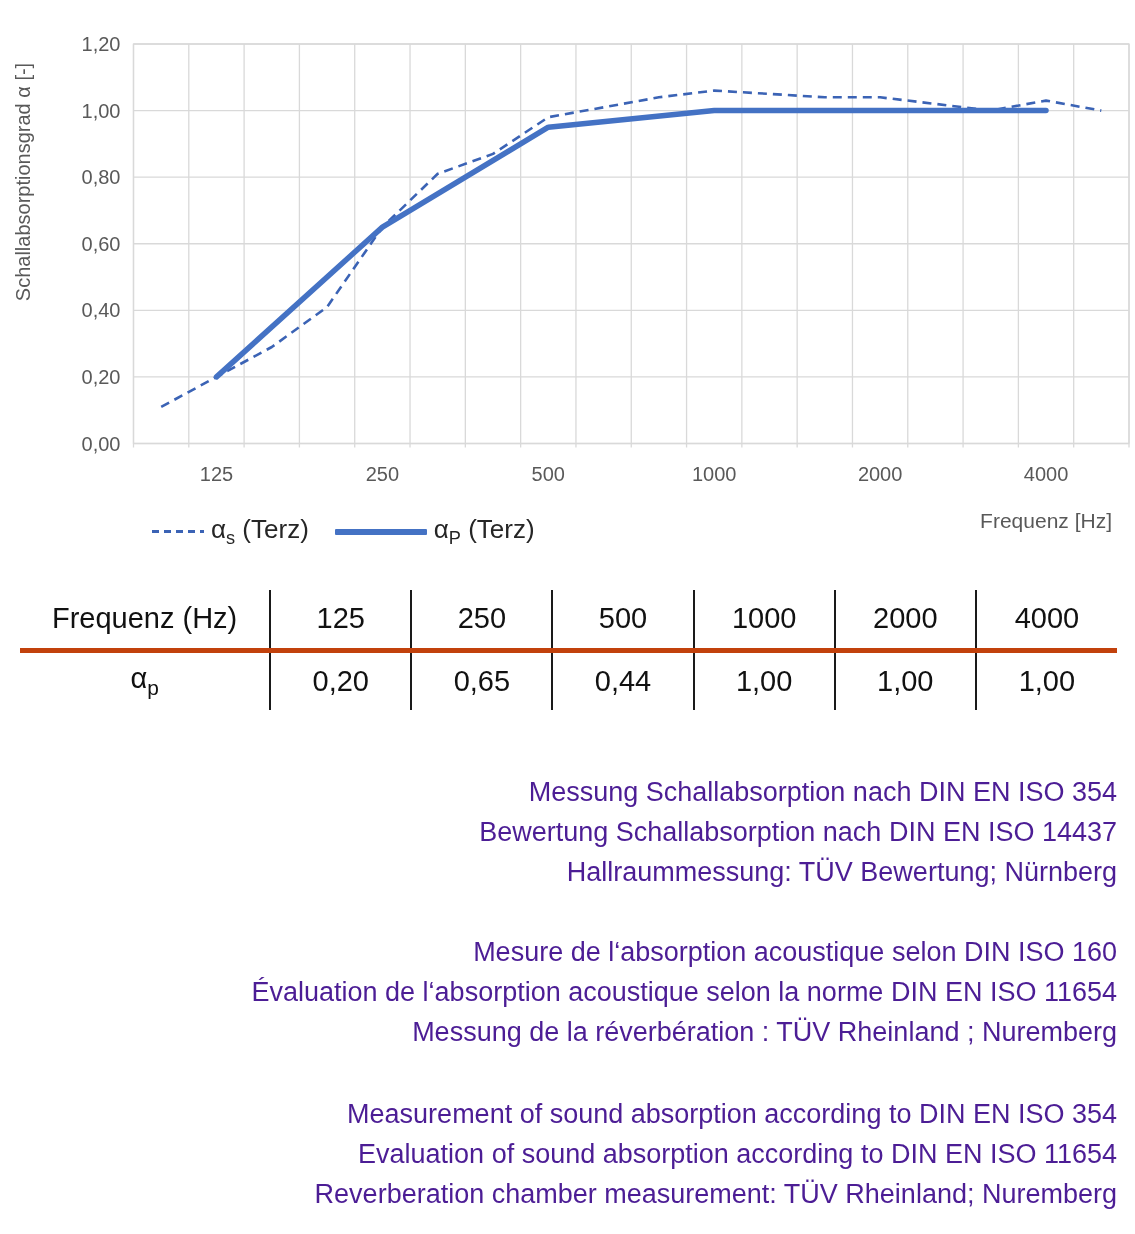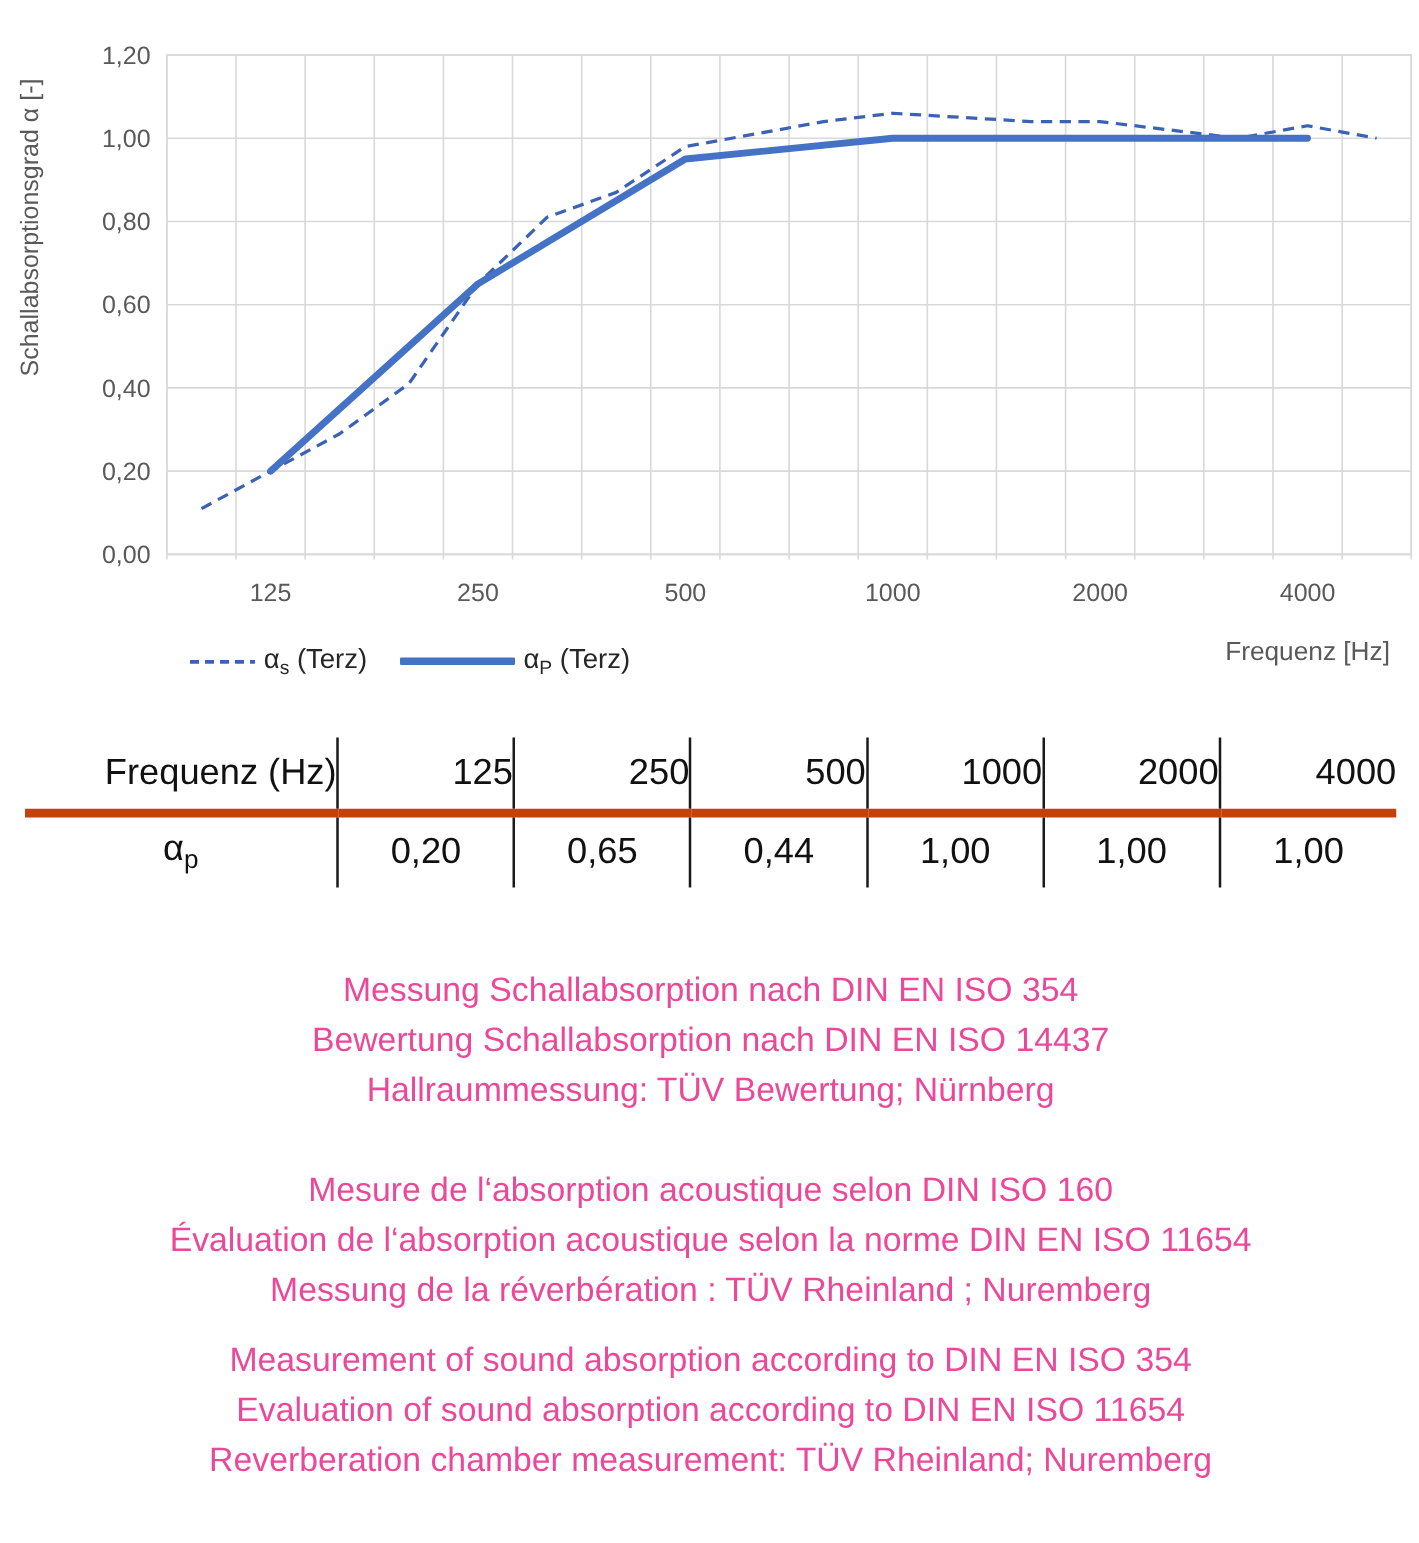--- a/index.html
+++ b/index.html
@@ -23,21 +23,21 @@
   }
 
   
   #legend {
     position: absolute;
     left: 152px;
     top: 514px;
     display: flex;
     align-items: center;
     gap: 26px;
-    font-size: 22px;
+    font-size: 26px;
     color: #262626;
   }
   .legend-item { display: inline-flex; align-items: center; }
   .legend-label { white-space: pre; }
   .legend-label sub { font-size: 70%; }
   .sample { display: inline-block; margin-right: 7px; }
   .sample-dashed {
     width: 52px; height: 3px;
     background: repeating-linear-gradient(90deg, var(--dash-color) 0 7px, transparent 7px 12px);
   }
@@ -58,38 +58,38 @@
     font-size: 29px;
     color: #111111;
   }
   #abs-table td {
     text-align: center;
     vertical-align: middle;
     height: 60px;
     border-left: 2px solid #1a1a1a;
   }
   #abs-table td:first-child { border-left: none; }
-  #abs-table tr.header-row td { border-bottom: 7px solid #c2410c; text-align: right; }
+  #abs-table tr.header-row td { border-bottom: 5px solid #c2410c; }
   #abs-table sub { font-size: 72%; }
   .col-label { width: 250px; }
   .col-f { width: 141px; }
 
   
   .notes {
     position: absolute;
     right: 18px;
     left: 20px;
-    text-align: center;
+    text-align: right;
     font-size: 27px;
     line-height: 40px;
-    color: #ec4899;
+    color: #4c1d95;
   }
   #notes-de { top: 772px; }
   #notes-fr { top: 932px; }
-  #notes-en { top: 1068px; }
+  #notes-en { top: 1094px; }
 </style>
 </head>
 <body>
 
 <div id="page">
 
   <div id="chart-wrap">
     <svg id="chart-svg" width="1135" height="570" viewBox="0 0 1135 570" xmlns="http://www.w3.org/2000/svg">
         <line x1="133.5" y1="443.5" x2="1129" y2="443.5" stroke="#D9D9D9" stroke-width="1.3"></line>
         <text x="120.5" y="450.5" text-anchor="end" font-size="20" fill="#595959">0,00</text>

